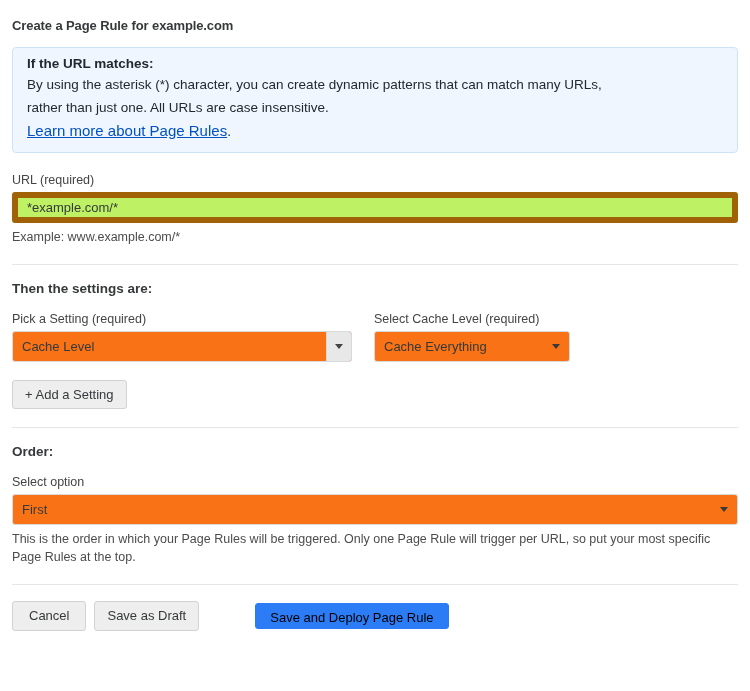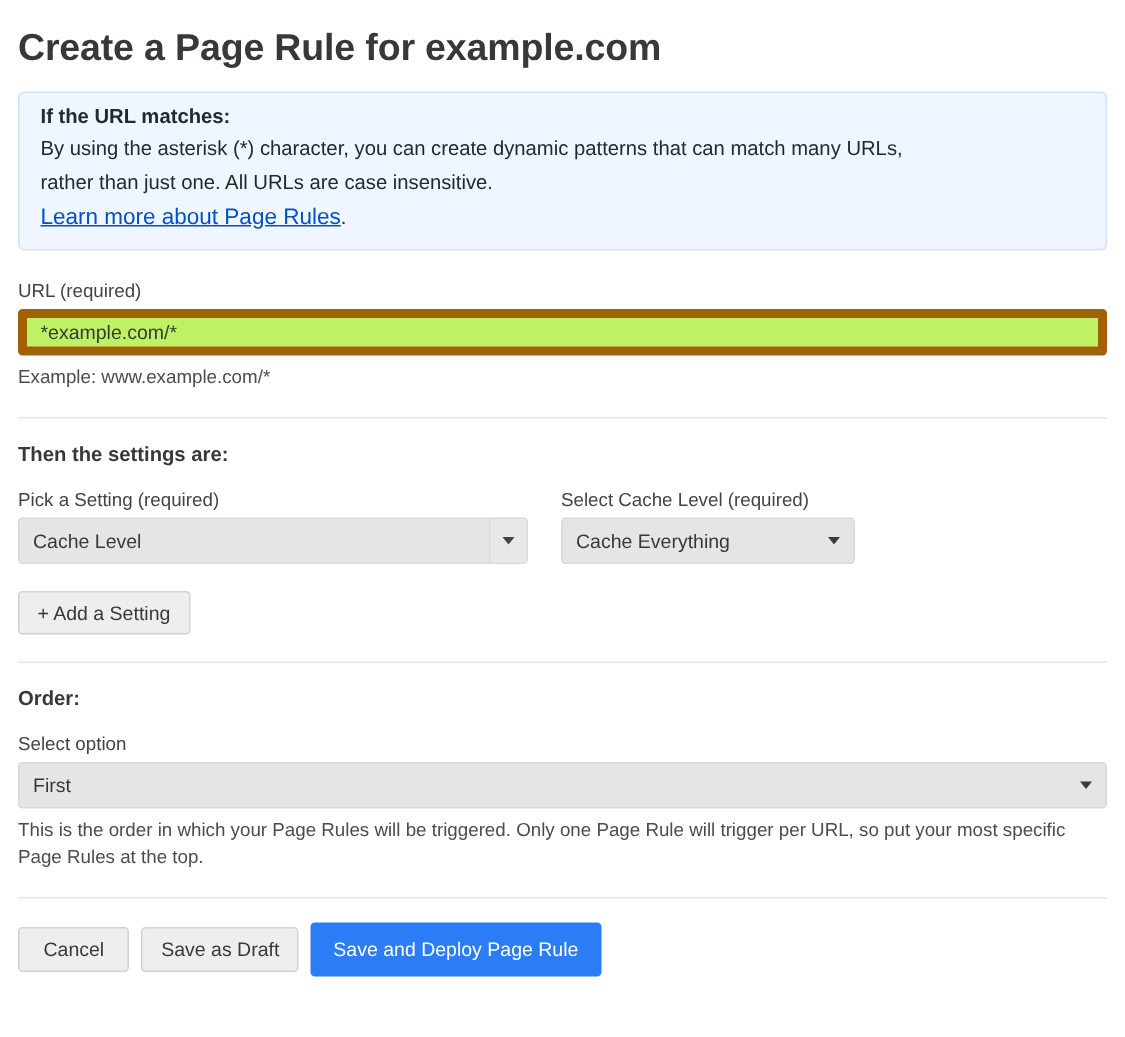--- a/index.html
+++ b/index.html
@@ -13,21 +13,21 @@
     background: #ffffff;
     font-family: "Liberation Sans", sans-serif;
     color: #36393a;
     font-size: 13px;
     overflow: hidden;
   }
   .page {
     padding: 10px 12px 0 12px;
   }
   .page-title {
-    font-size: 25px;
+    font-size: 13px;
     font-weight: bold;
     color: #36393a;
     margin: 8px 0 14px 0;
     letter-spacing: -0.1px;
   }
 
   
   .callout {
     background: #eff6ff;
     border: 1px solid #cfe2fb;
@@ -104,21 +104,21 @@
   
   .select-wrap {
     position: relative;
     display: block;
   }
   .select-box {
     width: 100%;
     height: 31px;
     border: 1px solid #d9d9d9;
     border-radius: 3px;
-    background: #e5e5e5;
+    background: #f97316;
     display: flex;
     align-items: center;
     padding: 0 9px;
     font-size: 13px;
     color: #36393a;
     cursor: pointer;
   }
   .select-btn-square {
     position: absolute;
     top: 1px;
@@ -164,24 +164,25 @@
     line-height: 26px;
   }
   .btn-add {
     margin: 18px 0 0 0;
     height: 29px;
     line-height: 27px;
   }
   .btn-primary {
     background: #2c7cf6;
     border: 1px solid #2c7cf6;
-    color: #ffffff;
-    height: 36px;
+    color: #000000;
+    height: 26px;
     line-height: 28px;
     padding: 0 14px;
+    margin-left: 48px;
   }
   .actions {
     display: flex;
     gap: 8px;
     align-items: center;
     margin-top: 14px;
   }
   .btn-cancel { height: 30px; line-height: 28px; padding: 0 16px; }
   .btn-draft { height: 30px; line-height: 28px; padding: 0 12px; text-align: center; }
 

